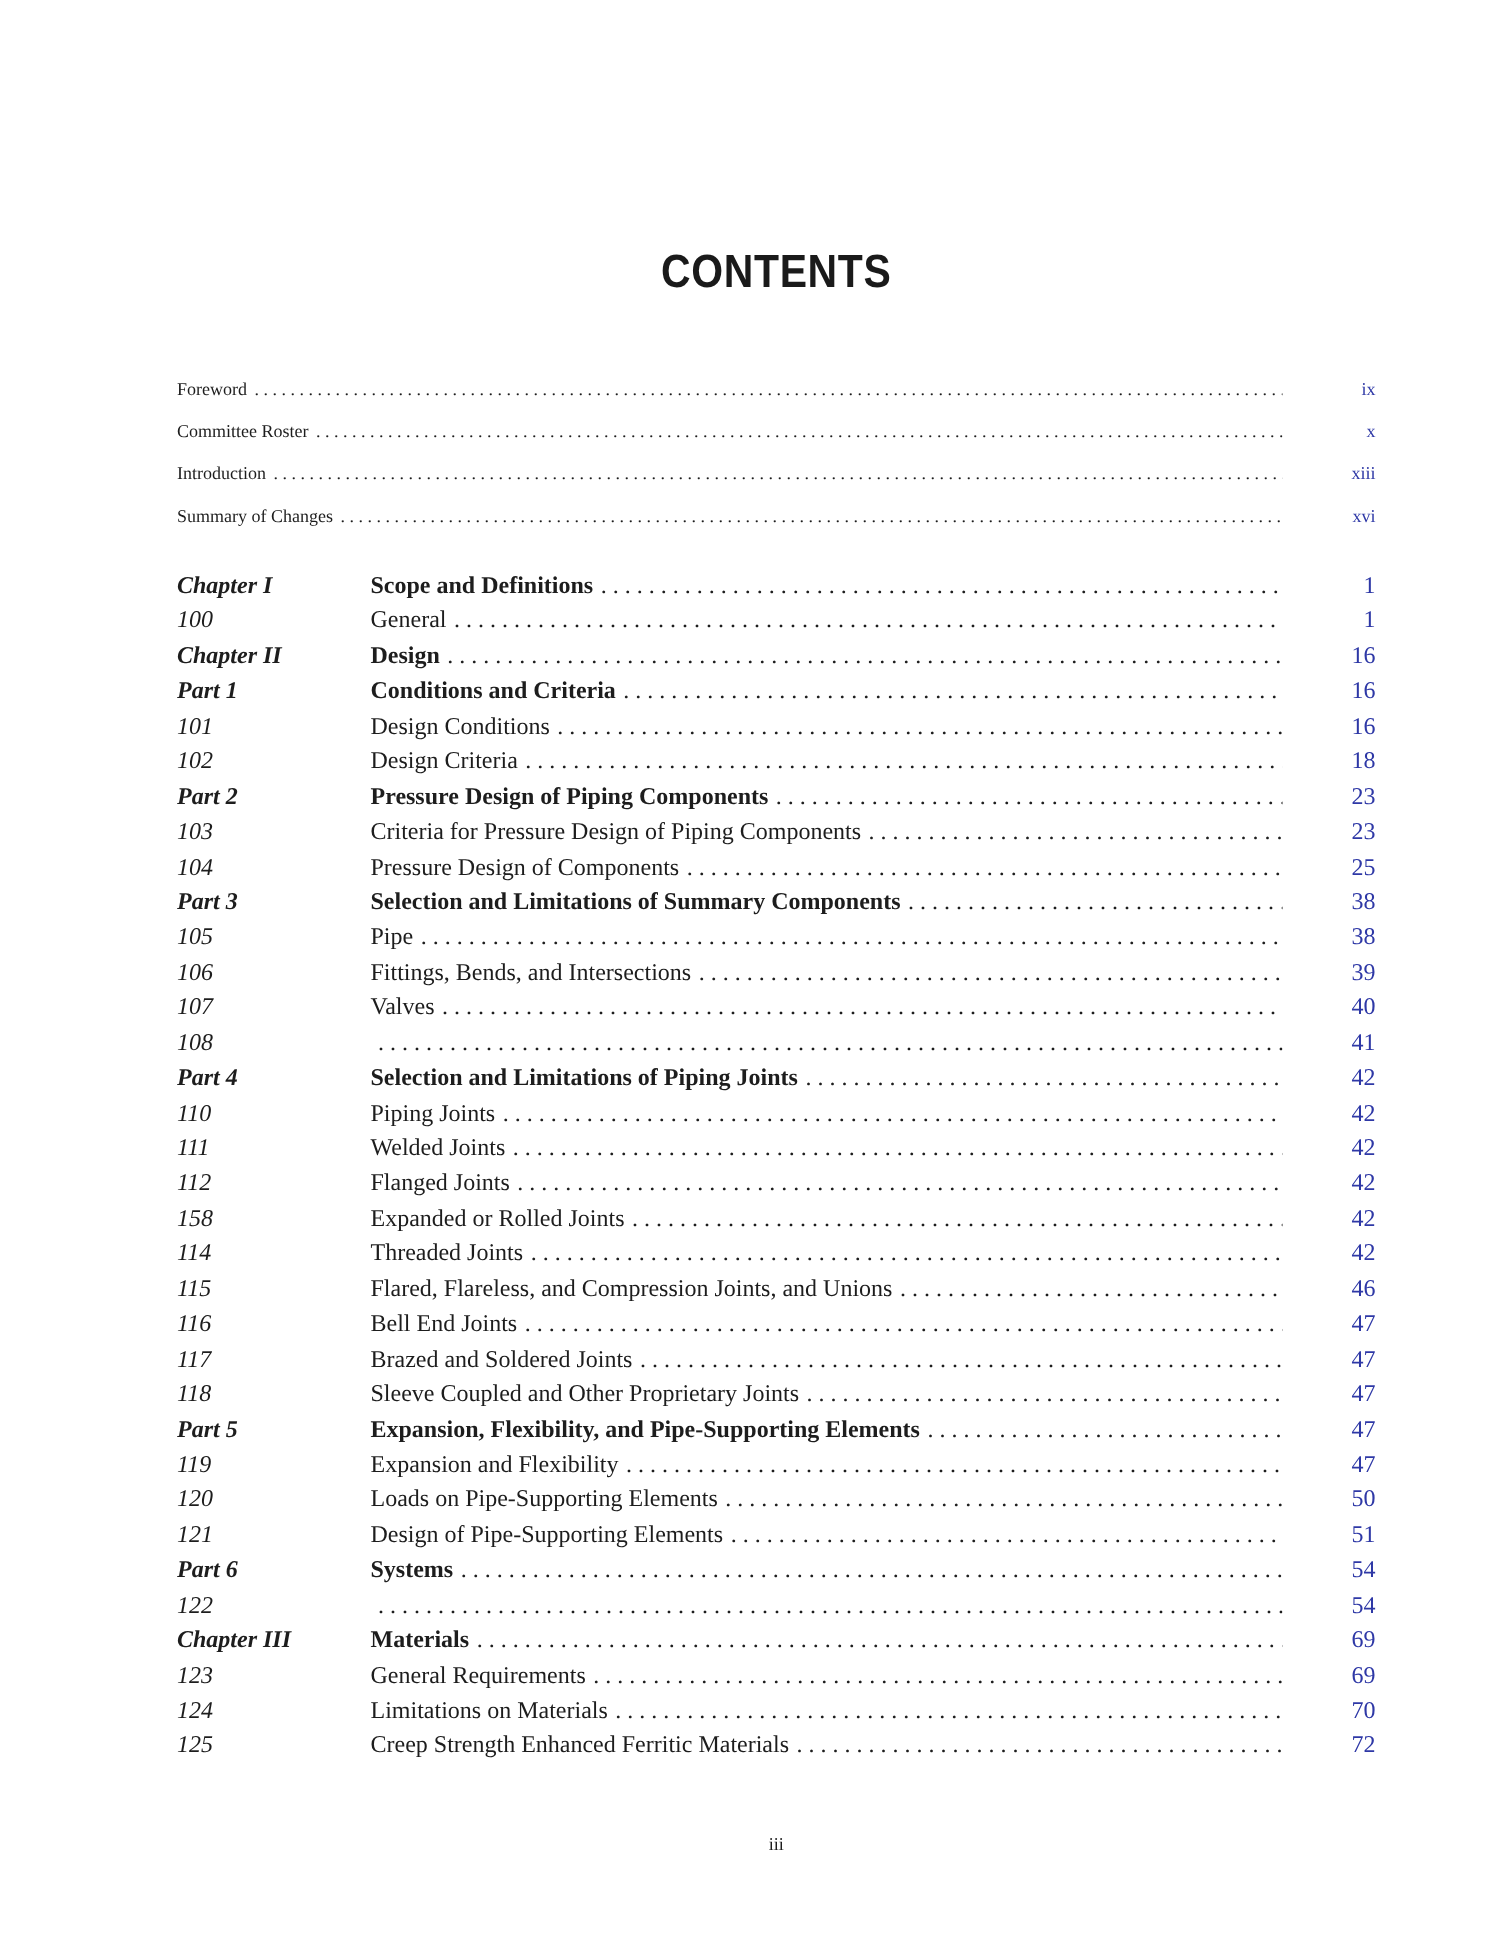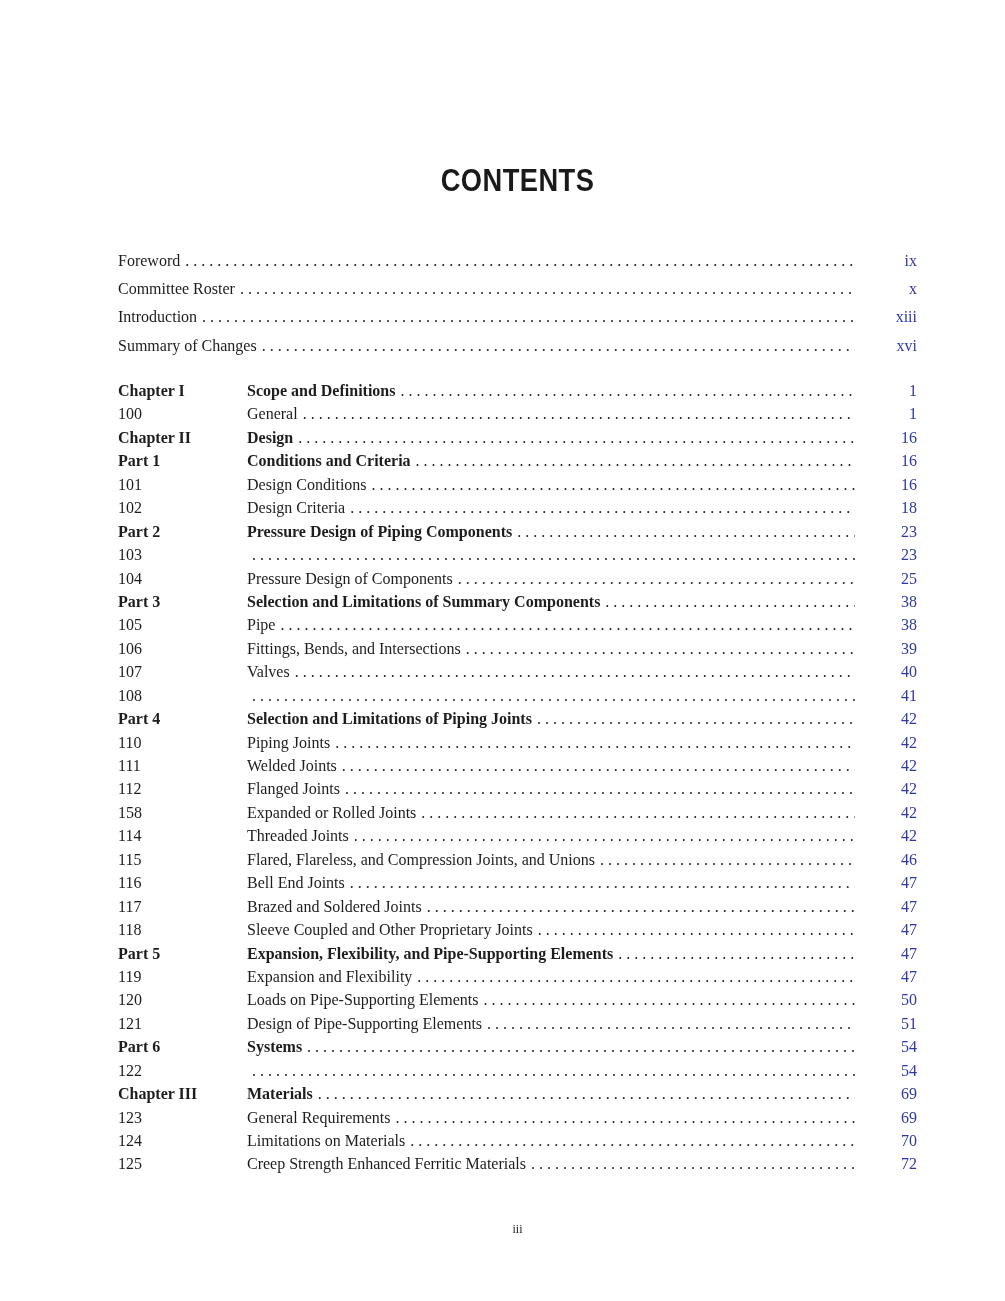--- a/index.html
+++ b/index.html
@@ -18,26 +18,26 @@
   .doc-title {
     position: absolute; top: 163px; left: 0; width: 799px;
     margin: 0; text-align: center;
     font-family: "Liberation Sans", "DejaVu Sans", sans-serif;
     font-weight: 700; font-size: 31px; letter-spacing: 0.5px;
     color: #1a1a1a;
     transform: scaleX(0.88);
   }
 
   .front-matter { position: absolute; top: 252px; left: 0; width: 799px; }
-  .fm-row { display: flex; align-items: baseline; height: 28.2px; font-size: 16px; }
+  .fm-row { display: flex; align-items: baseline; height: 28.2px; font-size: 12px; }
 
   .toc-list { position: absolute; top: 382px; left: 0; width: 799px; }
   .toc-row { display: flex; align-items: baseline; height: 23.45px; font-size: 16px; }
 
-  .col-label { flex: 0 0 129px; white-space: nowrap; }
+  .col-label { flex: 0 0 129px; white-space: nowrap; font-style: italic; }
   .col-title { flex: 0 0 auto; white-space: nowrap; }
   .bold .col-label, .bold .col-title { font-weight: 700; }
 
   .dots {
     flex: 1 1 auto;
     overflow: hidden;
     white-space: nowrap;
     margin-left: 5px;
     min-width: 10px;
     font-weight: 400;
@@ -136,20 +136,21 @@
 
   <div class="toc-row bold">
     <span class="col-label">Part 2</span>
     <span class="col-title">Pressure Design of Piping Components</span>
     <span class="dots">. . . . . . . . . . . . . . . . . . . . . . . . . . . . . . . . . . . . . . . . . . . . . . . . . . . . . . . . . . . . . . . . . . . . . . . . . . . . . . . . . . . . . . . . . . . . . . . . . . . . . . . . . . . . . . . . . . . . . . . . . . . . . . . . . . . . . . . . . . . . . . . . . . . . . . . . . . . . . . . . </span>
     <span class="col-page">23</span>
   </div>
 
   <div class="toc-row">
     <span class="col-label">103</span>
+    <span class="col-title">Criteria for Pressure Design of Piping Components</span>
     <span class="dots">. . . . . . . . . . . . . . . . . . . . . . . . . . . . . . . . . . . . . . . . . . . . . . . . . . . . . . . . . . . . . . . . . . . . . . . . . . . . . . . . . . . . . . . . . . . . . . . . . . . . . . . . . . . . . . . . . . . . . . . . . . . . . . . . . . . . . . . . . . . . . . . . . . . . . . . . . . . . . . . . </span>
     <span class="col-page">23</span>
   </div>
 
   <div class="toc-row">
     <span class="col-label">104</span>
     <span class="col-title">Pressure Design of Components</span>
     <span class="dots">. . . . . . . . . . . . . . . . . . . . . . . . . . . . . . . . . . . . . . . . . . . . . . . . . . . . . . . . . . . . . . . . . . . . . . . . . . . . . . . . . . . . . . . . . . . . . . . . . . . . . . . . . . . . . . . . . . . . . . . . . . . . . . . . . . . . . . . . . . . . . . . . . . . . . . . . . . . . . . . . </span>
     <span class="col-page">25</span>
   </div>

